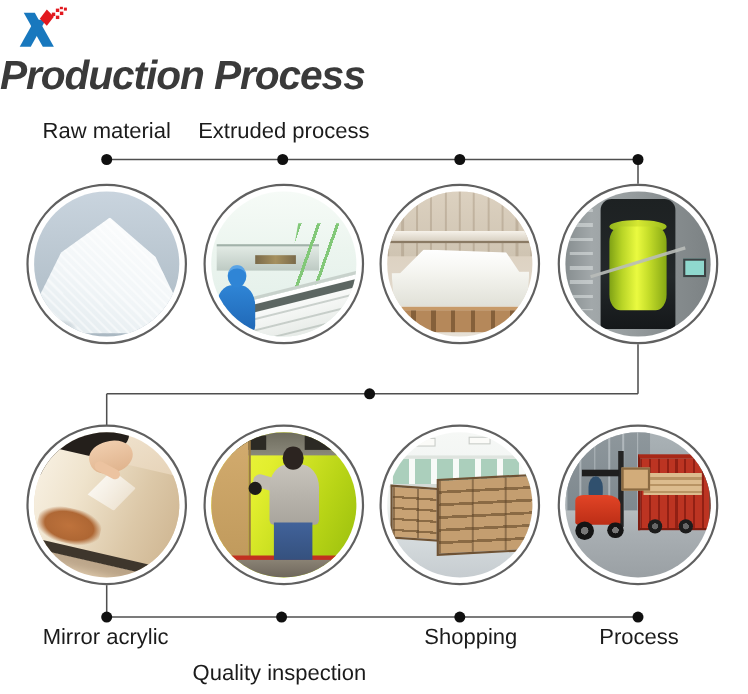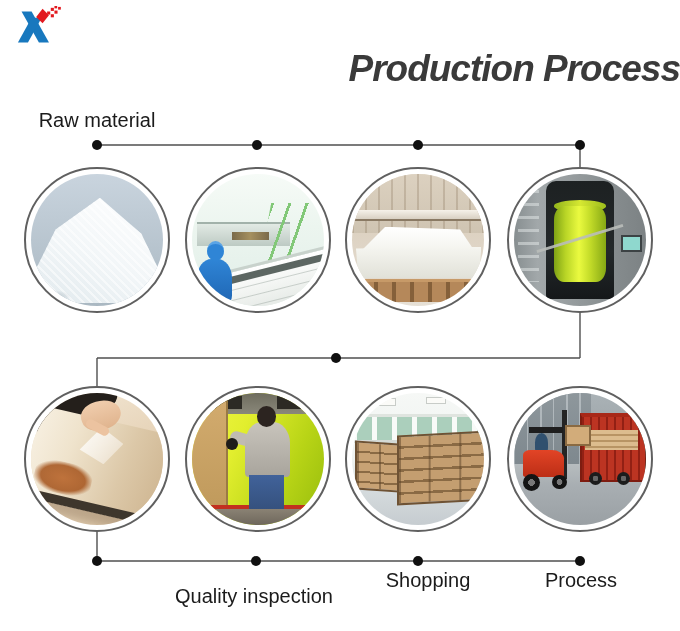--- a/index.html
+++ b/index.html
@@ -1,19 +1,19 @@
 <!DOCTYPE html>
 <html style="--line-color: #4f4f4f; --dot-color: #101010; --title-color: #3a3a3a; --label-color: #1b1b1b; --ring-border: #606060; --logo-blue: #1878be; --logo-red: #e2191f;"><head>
 <meta charset="utf-8">
 <style>
   html,body{margin:0;padding:0;background:#fff;}
   .canvas{position:relative;width:680px;height:631px;background:#fff;overflow:hidden;
           font-family:"Liberation Sans",sans-serif;}
   .logo{position:absolute;left:14px;top:6px;width:48px;height:42px;}
-  .title{position:absolute;left:0;right:0;top:50px;margin:0;text-align:right;
+  .title{position:absolute;left:0;right:0;top:50px;margin:0;text-align:left;
          font-style:italic;font-weight:bold;font-size:37px;line-height:1.05;
          letter-spacing:-1px;color:var(--title-color,#3a3a3a);}
   .connectors{position:absolute;left:0;top:0;width:680px;height:631px;pointer-events:none;}
   .connectors path{stroke:var(--line-color,#4f4f4f);stroke-width:1.4;fill:none;}
   .connectors circle{fill:var(--dot-color,#101010);}
   .lbl{position:absolute;transform:translate(-50%,-50%);white-space:nowrap;
        font-size:20px;color:var(--label-color,#1b1b1b);}
   .step{position:absolute;width:142px;height:142px;border-radius:50%;
         border:2px solid var(--ring-border,#606060);background:#fff;
         display:flex;align-items:center;justify-content:center;}
@@ -179,20 +179,21 @@
       <circle cx="580" cy="145" r="5"></circle>
       <circle cx="336" cy="358" r="5"></circle>
       <circle cx="97" cy="561" r="5"></circle>
       <circle cx="256" cy="561" r="5"></circle>
       <circle cx="418" cy="561" r="5"></circle>
       <circle cx="580" cy="561" r="5"></circle>
     </g>
   </svg>
 
   <span class="lbl" style="left:97px;top:120px">Raw material</span>
+  <span class="lbl" style="left:258px;top:120px">Extruded process</span>
 
   <div class="step" style="left:24px;top:167px">
     <div class="photo p-raw" role="img" aria-label="Pile of white acrylic raw material granules">
       <i class="pile"></i>
       <i class="shadow"></i>
     </div>
   </div>
   <div class="step" style="left:185px;top:167px">
     <div class="photo p-extrude" role="img" aria-label="Acrylic extrusion production line with worker in blue uniform">
       <i class="machine"></i>
@@ -269,17 +270,18 @@
       <i class="mast"></i>
       <i class="crate"></i>
       <i class="guard"></i>
       <i class="driver"></i>
       <i class="fbody"></i>
       <i class="fwheel1"></i>
       <i class="fwheel2"></i>
     </div>
   </div>
 
-  <span class="lbl" style="left:254px;top:596px">Quality inspection</span>
+  <span class="lbl" style="left:96px;top:580px">Mirror acrylic</span>
+  <span class="lbl" style="left:254px;top:613px">Quality inspection</span>
   <span class="lbl" style="left:428px;top:580px">Shopping</span>
   <span class="lbl" style="left:581px;top:580px">Process</span>
 
 </div>
 
 </body></html>

